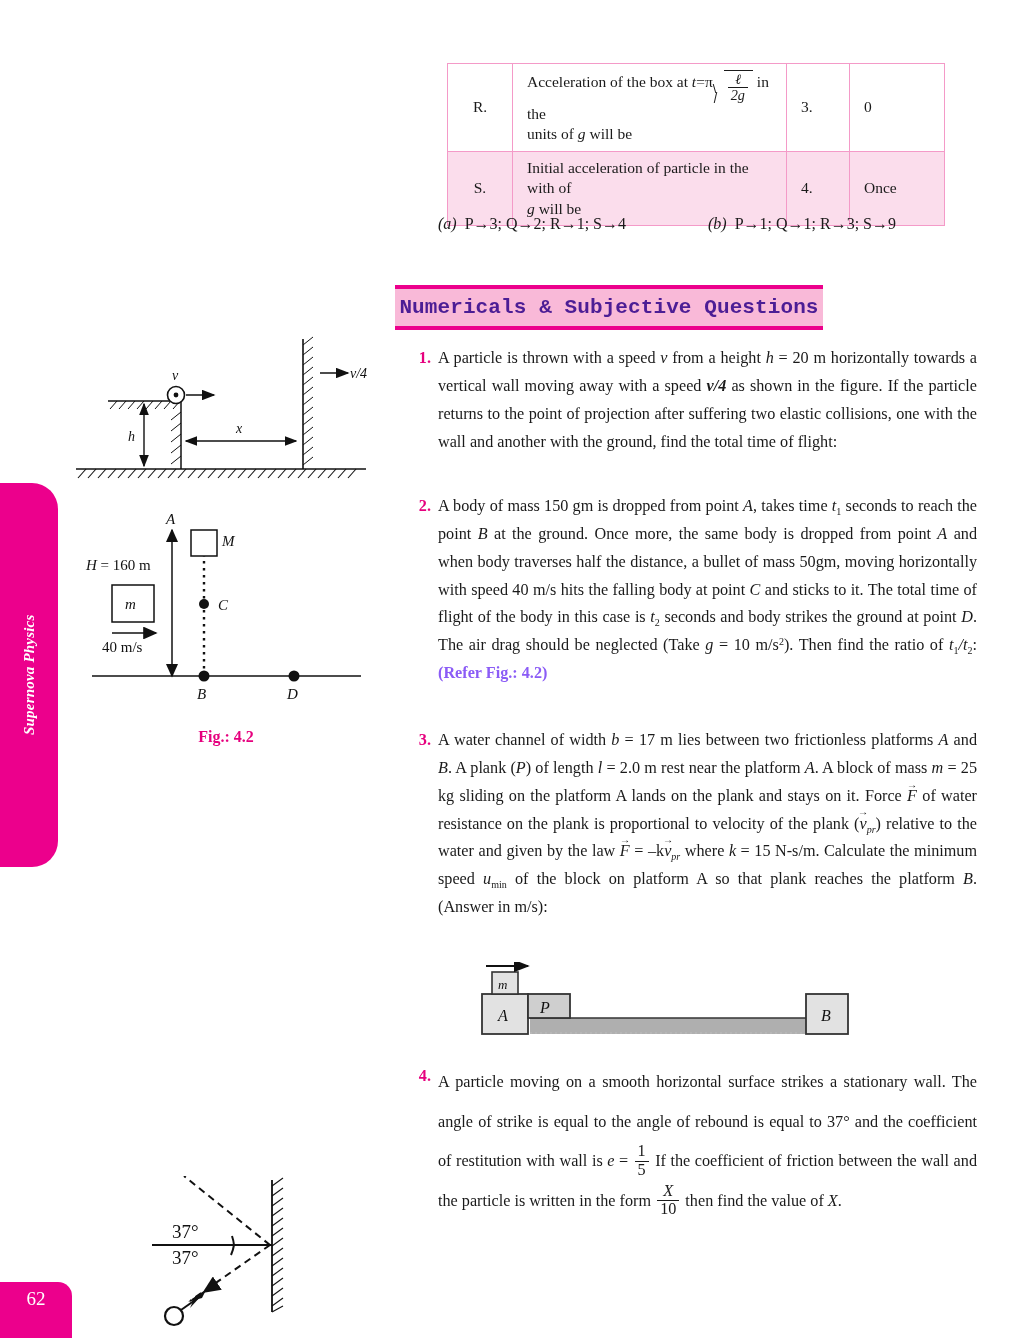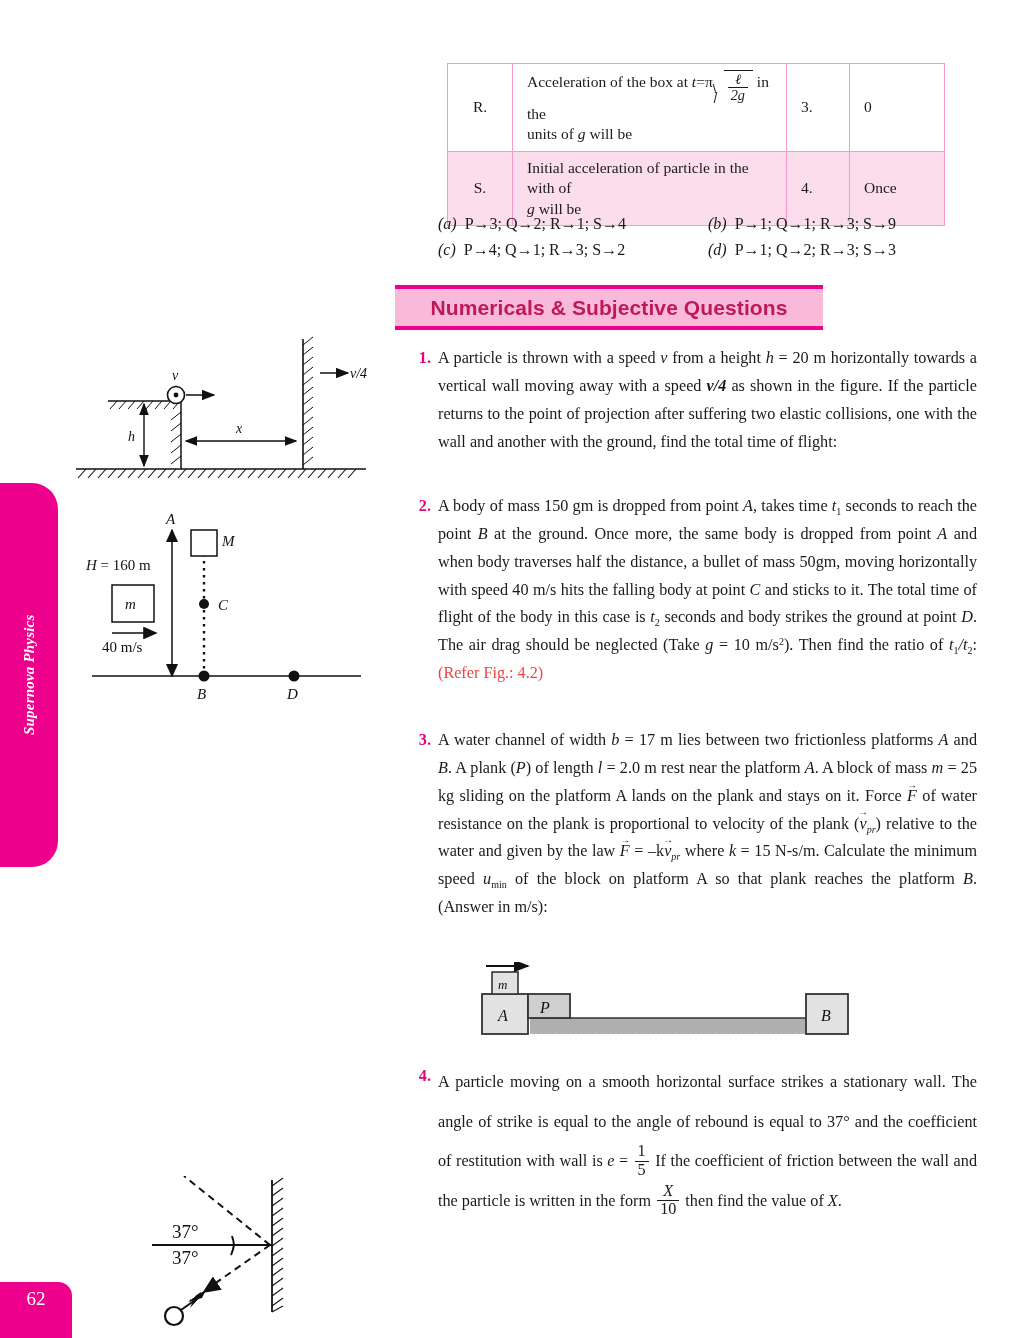--- a/index.html
+++ b/index.html
@@ -30,21 +30,21 @@
     position:absolute;left:0;top:6px;width:72px;text-align:center;
     color:#ffffff;font-weight:normal;font-size:19px;
     font-family:"Liberation Serif", serif;
   }
 
   
   .it{font-style:italic;}
   .bi{font-style:italic;font-weight:bold;}
   .sub{font-size:.62em;vertical-align:-0.35em;}
   .sup{font-size:.62em;vertical-align:0.5em;}
-  .pink{color:#ef4444;font-weight:normal;margin-top:14px;}
+  .pink{color:#8b5cf6;font-weight:bold;margin-top:14px;}
   .vec{position:relative;display:inline-block;}
   .vec::after{
     content:"\2192";position:absolute;left:50%;top:-0.72em;
     transform:translateX(-50%) scaleX(1.05);font-size:.62em;font-style:normal;
   }
 
   
   .frac{display:inline-block;vertical-align:-0.52em;text-align:center;
         line-height:1.08;margin:0 2px;}
   .frac .num{display:block;border-bottom:1.2px solid #1a1a1a;padding:0 3px;}
@@ -83,22 +83,22 @@
   .opt{width:50%;white-space:nowrap;}
   .opt .lbl{font-style:italic;margin-right:8px;}
 
   
   .sect{
     position:absolute;left:395px;top:285px;width:428px;height:37px;
     background:#F9B9D8;border-top:4px solid #EC008C;border-bottom:4px solid #EC008C;
     display:flex;align-items:center;justify-content:center;
   }
   .sect-title{
-    font-weight:bold;font-size:21px;color:#be185d;letter-spacing:.1px;
-    font-family:Liberation Sans, sans-serif;
+    font-weight:bold;font-size:21px;color:#4c1d95;letter-spacing:.1px;
+    font-family:Liberation Mono, monospace;
   }
 
   
   .q{position:absolute;left:405px;width:572px;font-size:16.2px;line-height:1.72;
      text-align:justify;}
   .q .qnum{position:absolute;left:0;top:0;width:26px;color:#E6007E;font-weight:bold;
            text-align:right;}
   .q .qbody{margin-left:33px;display:block;}
   #q1{top:345px;}
   #q2{top:493px;}
@@ -163,28 +163,20 @@
   </tbody>
     </table>
 
   <div class="opts">
     <div class="opt-row">
       <div class="opt">
         <span class="lbl">(a)</span><span>P→3; Q→2; R→1; S→4</span>
       </div>
       <div class="opt">
         <span class="lbl">(b)</span><span>P→1; Q→1; R→3; S→9</span>
-      </div>
-    </div>
-    <div class="opt-row">
-      <div class="opt">
-        <span class="lbl">(c)</span><span>P→4; Q→1; R→3; S→2</span>
-      </div>
-      <div class="opt">
-        <span class="lbl">(d)</span><span>P→1; Q→2; R→3; S→3</span>
       </div>
     </div>
   </div>
 
   <div class="sect">
     <span class="sect-title">Numericals &amp; Subjective Questions</span>
   </div>
 
   <div class="q" id="q1">
     <span class="qnum">1.</span>
@@ -338,20 +330,21 @@
       <circle cx="138" cy="96" r="5" fill="#111"></circle>
       <text x="152" y="102" font-size="15" font-style="italic" fill="#111">C</text>
 
       <circle cx="138" cy="168" r="5.5" fill="#111"></circle>
       <text x="131" y="191" font-size="15" font-style="italic" fill="#111">B</text>
 
       <circle cx="228" cy="168" r="5.5" fill="#111"></circle>
       <text x="221" y="191" font-size="15" font-style="italic" fill="#111">D</text>
     </svg>
   </div>
+  <div class="fig42cap">Fig.: 4.2</div>
 
   <div class="fig43">
     <svg width="420" height="85" viewBox="0 0 420 85">
       <defs>
         <marker id="ch" markerWidth="9" markerHeight="7" refX="8" refY="3.5" orient="auto">
           <polygon points="0 0, 9 3.5, 0 7" fill="#111"></polygon>
         </marker>
       </defs>
 
       <rect x="68" y="56" width="276" height="16" fill="#AFAFAF" stroke="none"></rect>

